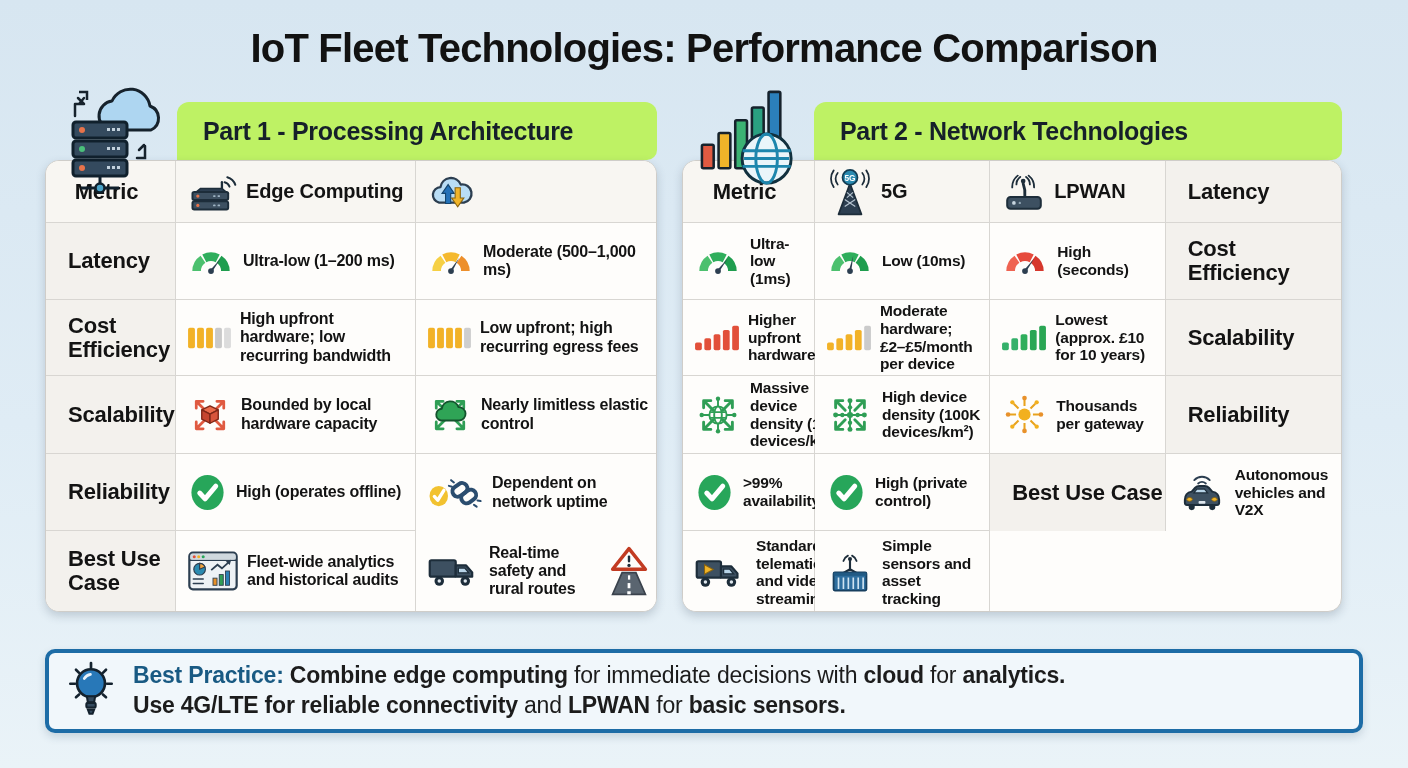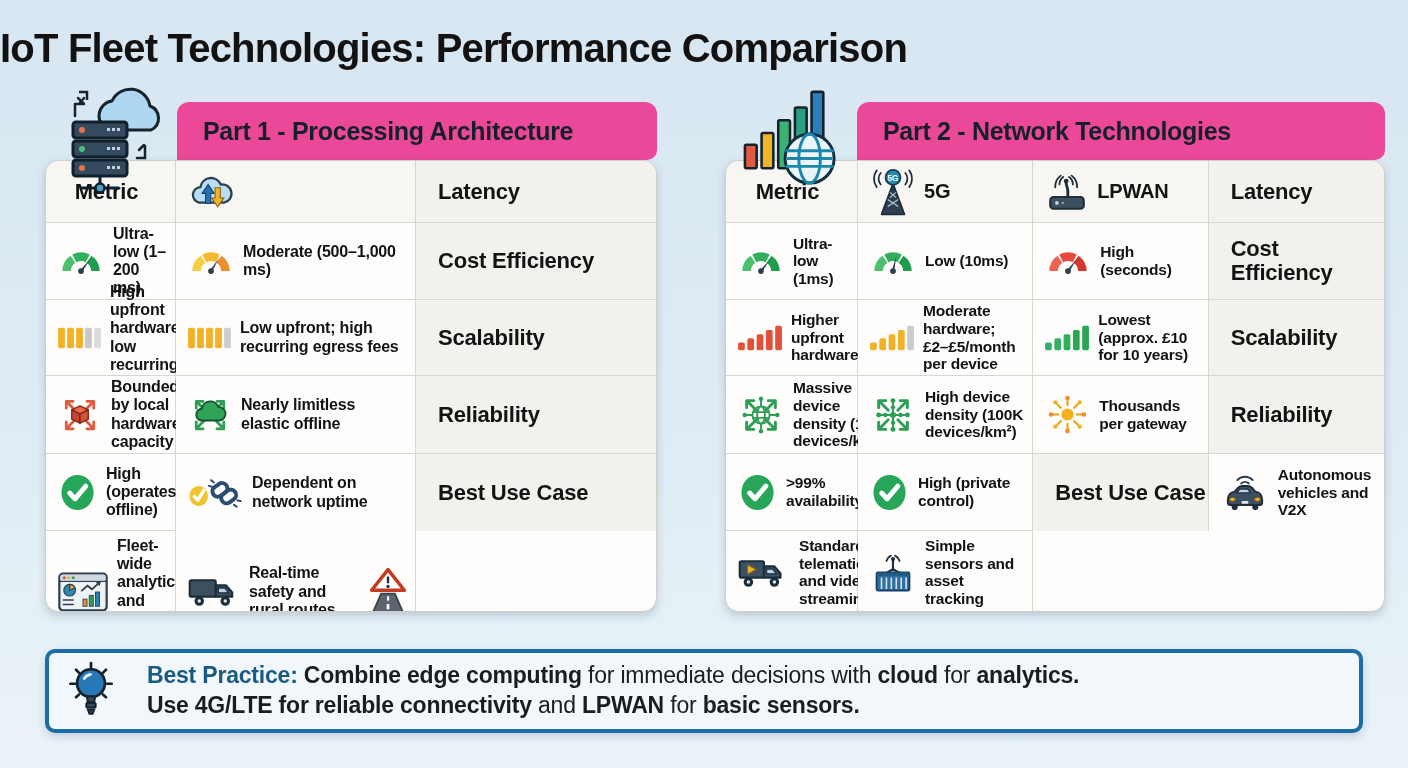--- a/index.html
+++ b/index.html
@@ -7,31 +7,31 @@
   body {
     font-family:"Liberation Sans","DejaVu Sans",sans-serif;
     background:linear-gradient(180deg,#d7e6f1 0%,#dfecf5 55%,#eaf3f8 100%);
     color:#131313;
     position:relative;
   }
   .canvas { position:absolute; inset:0; }
 
   .title {
     position:absolute; top:26px; left:0; width:100%;
-    font-size:40px; font-weight:800;
+    text-align:center; font-size:40px; font-weight:800;
     letter-spacing:-0.8px; color:#121212;
   }
 
   .group { position:absolute; top:100px; }
   .group-p1 { left:45px;  width:612px; height:514px; }
-  .group-p2 { left:725px; width:660px; height:514px; }
+  .group-p2 { left:682px; width:660px; height:514px; }
 
   .band {
     position:absolute; top:2px; left:132px; right:0; height:58px;
-    background:#ec4899; border-radius:12px 12px 10px 0;
+    background:#bef264; border-radius:12px 12px 10px 0;
     display:flex; align-items:center; padding-left:26px;
     font-size:25px; font-weight:800; color:#16202a; letter-spacing:-0.3px;
   }
   .deco { position:absolute; left:16px; top:-16px; z-index:5; line-height:0; }
 
   .tbl {
     position:absolute; top:60px; left:0; right:0; height:452px;
     background:#fefdfb; border-radius:14px;
     border:1px solid #cfcdc9;
     box-shadow:0 4px 10px rgba(50,70,90,.22);
@@ -62,21 +62,21 @@
   }
   .dcell { gap:9px; padding:6px 8px 6px 12px; }
   .ctext { font-size:16px; font-weight:700; line-height:1.14; letter-spacing:-0.2px; }
   .group-p2 .ctext { font-size:15.5px; }
   .icon { flex-shrink:0; line-height:0; display:inline-block; }
 
   .callout {
     position:absolute; left:45px; right:45px; top:649px; height:84px;
     background:#f1f7fb; border:4px solid #1d6ca6; border-radius:10px;
     box-shadow:0 4px 8px rgba(40,70,100,.18);
-    display:flex; align-items:center; gap:32px; padding:0 20px 0 18px;
+    display:flex; align-items:center; gap:18px; padding:0 20px 0 18px;
   }
   .callout-text { font-size:23px; line-height:1.3; letter-spacing:-0.2px; color:#1c1c1c; }
   .callout-text .b { font-weight:800; }
   .callout-text .accent { color:#195a83; font-weight:800; }
 </style>
 </head>
 <body>
 
 <div class="canvas">
 
@@ -111,20 +111,41 @@
             <rect x="56" y="82" width="3" height="3"></rect>
           </g>
           <path d="M39 92 v8 M20 104 h38" stroke="#10202c" stroke-width="3" fill="none"></path>
           <circle cx="39" cy="104" r="4.5" fill="#4aa3c7" stroke="#10202c" stroke-width="2.5"></circle>
         </svg></span>
     <div class="tbl grid">
         <div class="cell hcell mhead">
           <span class="hlabel">Metric</span>
         </div>
         <div class="cell hcell">
+          <span class="icon "><svg viewBox="0 0 56 42" width="50" height="38">
+              <g stroke="#1d2d3a" stroke-width="2.2" fill="none" stroke-linecap="round">
+                <path d="M41 10 a8 8 0 0 1 5.5 5"></path>
+                <path d="M44 4.5 a13.5 13.5 0 0 1 9 8.5"></path>
+              </g>
+              <path d="M38 22 V10" stroke="#1d2d3a" stroke-width="2.6" stroke-linecap="round"></path>
+              <path d="M8 22 L14 17 h24 l6 5 z" fill="#2c3e50" stroke="#1d2d3a" stroke-width="1.8"></path>
+              <rect x="5" y="21" width="40" height="9" rx="2" fill="#3d5061" stroke="#1d2d3a" stroke-width="2.2"></rect>
+              <rect x="5" y="31.5" width="40" height="9" rx="2" fill="#3d5061" stroke="#1d2d3a" stroke-width="2.2"></rect>
+              <circle cx="11" cy="25.5" r="1.8" fill="#e8734a"></circle>
+              <circle cx="11" cy="36" r="1.8" fill="#e8734a"></circle>
+              <g fill="#9fb4c4">
+                <rect x="28" y="24.5" width="3" height="2" rx="1"></rect>
+                <rect x="33" y="24.5" width="3" height="2" rx="1"></rect>
+                <rect x="28" y="35" width="3" height="2" rx="1"></rect>
+                <rect x="33" y="35" width="3" height="2" rx="1"></rect>
+              </g>
+            </svg></span>
+          <span class="hlabel">Edge Computing</span>
+        </div>
+        <div class="cell hcell">
           <span class="icon "><svg viewBox="0 0 52 42" width="48" height="39">
               <path d="M12 33 A8.5 8.5 0 0 1 13.5 16.2 A11.5 11.5 0 0 1 35.5 13.5 A8 8 0 0 1 39 33 Z" fill="#b9ddf5" stroke="#2c3e50" stroke-width="2.5" stroke-linejoin="round"></path>
               <polygon points="19,34 19,23 15.2,23 21.8,13.5 28.4,23 24.6,23 24.6,34" fill="#2471b8" stroke="#14456e" stroke-width="1.2"></polygon>
               <polygon points="29.4,17 35,17 35,28 38.8,28 32.2,37.5 25.6,28 29.4,28" fill="#f0b429" stroke="#8a6410" stroke-width="1.2"></polygon>
             </svg></span>
         </div>
         <div class="cell mcell">
           <span>Latency</span>
         </div>
         <div class="cell dcell">
@@ -196,21 +217,21 @@
         <div class="cell dcell">
           <span class="icon "><svg viewBox="0 0 48 48" width="44" height="44">
               <g stroke="#2f9e55" stroke-width="3" fill="none" stroke-linecap="round" stroke-linejoin="round">
                 <path d="M29 19 L38 10 M31.5 9 H39 V16.5"></path>
                 <path d="M19 19 L10 10 M16.5 9 H9 V16.5"></path>
                 <path d="M19 29 L10 38 M9 31.5 V39 H16.5"></path>
                 <path d="M29 29 L38 38 M39 31.5 V39 H31.5"></path>
               </g>
               <path d="M14 30 A6.5 6.5 0 0 1 15 17.2 A9.5 9.5 0 0 1 33.3 15.4 A6.2 6.2 0 0 1 34 30 Z" fill="#2fa456" stroke="#14532d" stroke-width="2" stroke-linejoin="round"></path>
             </svg></span>
-          <span class="ctext">Nearly limitless elastic offline</span>
+          <span class="ctext">Nearly limitless elastic control</span>
         </div>
         <div class="cell mcell">
           <span>Reliability</span>
         </div>
         <div class="cell dcell">
           <span class="icon "><svg viewBox="0 0 40 40" width="39" height="39">
               <ellipse cx="20" cy="20" rx="16.5" ry="18" fill="#27a65a"></ellipse>
               <path d="M12 20.5 L17.5 26.5 L28.5 13.5" stroke="#fff" stroke-width="5" fill="none" stroke-linecap="round" stroke-linejoin="round"></path>
             </svg></span>
           <span class="ctext">High (operates offline)</span>

